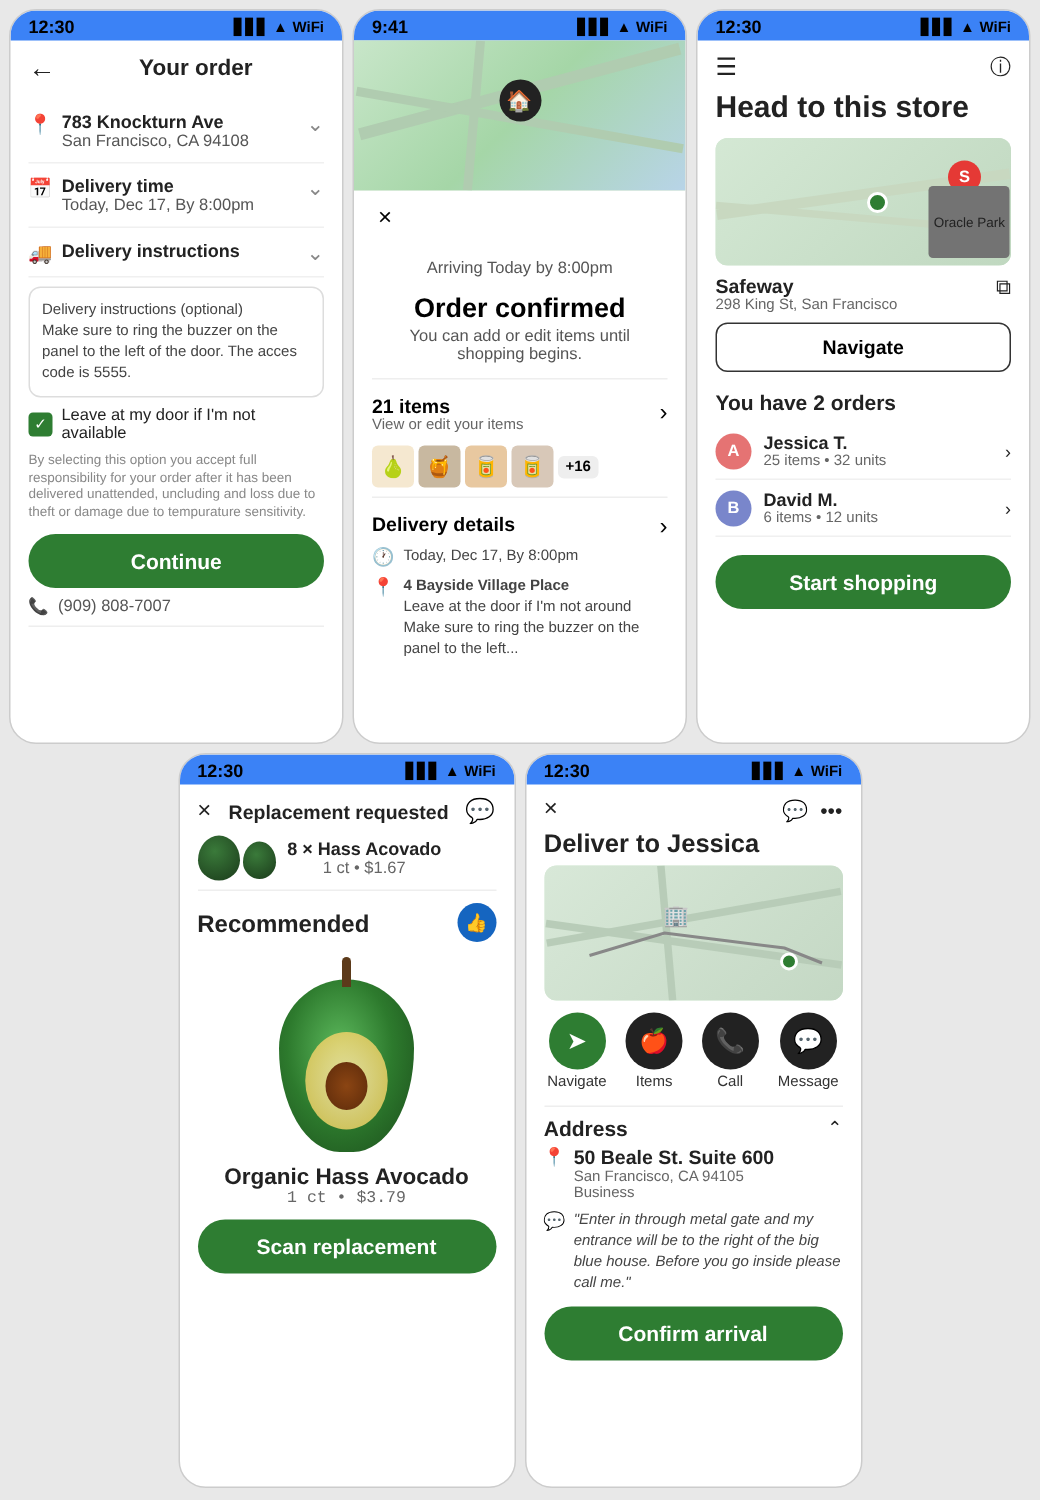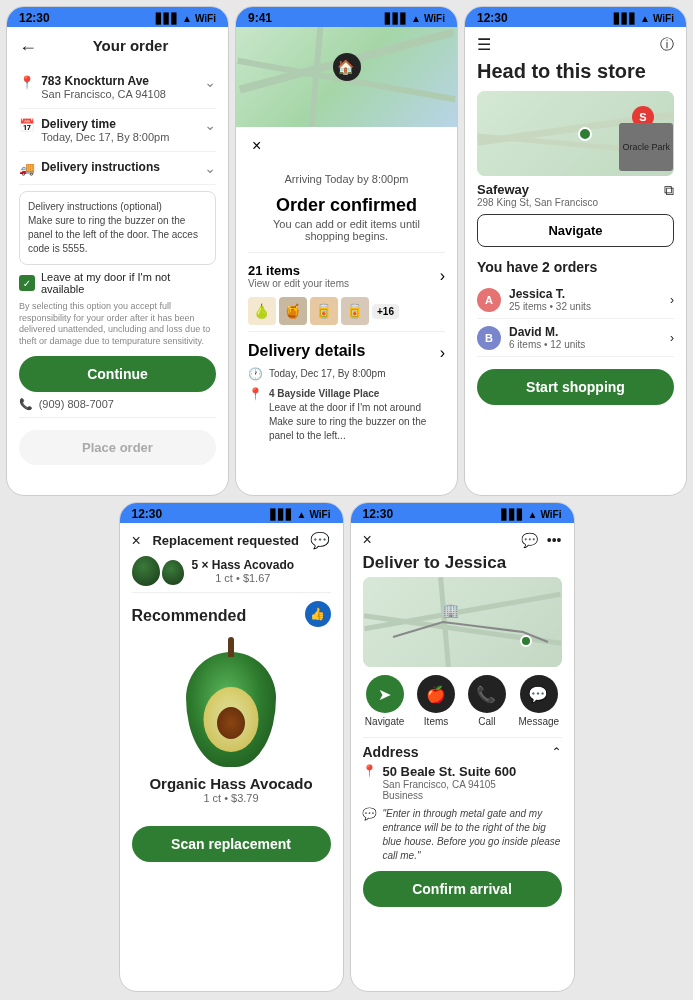--- a/index.html
+++ b/index.html
@@ -176,21 +176,21 @@
       font-size: 14px;
     }
     .more-badge {
       background: #eee;
       border-radius: 4px;
       padding: 2px 5px;
       font-size: 10px;
       font-weight: 600;
     }
     .delivery-details-section { padding: 4px 0; }
-    .delivery-details-section .section-title { font-size: 16px; font-weight: 600; margin-bottom: 4px; }
+    .delivery-details-section .section-title { font-size: 13px; font-weight: 600; margin-bottom: 4px; }
     .detail-row { display: flex; align-items: flex-start; gap: 6px; padding: 3px 0; }
     .detail-row .d-icon { font-size: 12px; }
     .detail-row .d-text { font-size: 10px; color: #444; line-height: 1.4; }
 
     
     .screen3 .phone-content { padding: 8px 12px; }
     .hamburger { font-size: 16px; cursor: pointer; }
     .info-icon { font-size: 14px; cursor: pointer; }
     .store-header {
       display: flex; align-items: center; justify-content: space-between;
@@ -274,21 +274,21 @@
       font-size: 16px; font-weight: 700; margin: 8px 0 4px;
     }
     .thumb-icon {
       width: 26px; height: 26px;
       background: #1565c0;
       border-radius: 50%;
       display: flex; align-items: center; justify-content: center;
       color: #fff; font-size: 12px;
     }
     .product-name { font-size: 15px; font-weight: 700; text-align: center; }
-    .product-sub { font-size: 11px; color: #666; text-align: center; margin-bottom: 22px; }
+    .product-sub { font-size: 11px; color: #666; text-align: center; margin-bottom: 8px; font-family: Liberation Mono, monospace; }
 
     
     .screen5 .phone-content { padding: 8px 12px; }
     .deliver-header {
       display: flex; align-items: center; justify-content: space-between;
       margin-bottom: 4px;
     }
     .deliver-title { font-size: 17px; font-weight: 700; margin-bottom: 4px; }
     .deliver-map {
       width: 100%;
@@ -407,21 +407,20 @@
 
       <button class="green-btn">Continue</button>
 
       <div class="phone-row">
         <span>📞</span>
         <span>(909) 808-7007</span>
       </div>
 
       <div style="height:1px;background:#eee;margin:6px 0;"></div>
 
-      <button class="place-order-btn">Place order</button>
     </div>
   </div>
 
   <div class="phone screen2" style="max-width:225px;">
     <div class="status-bar">
       <span class="time">9:41</span>
       <div class="status-icons">
         <span>▋▋▋</span>
           <span>▲</span>
           <span>WiFi</span>
@@ -575,21 +574,21 @@
       </div>
 
       <div class="rep-product-info">
 
         <div style="display:flex;align-items:center;gap:8px;margin-bottom:4px;">
           <div style="display:flex;gap:2px;">
             <div style="width:28px;height:30px;background:radial-gradient(circle at 40% 35%,#3a7a3a,#1a3a1a);border-radius:50% 50% 50% 50% / 55% 55% 45% 45%;"></div>
             <div style="width:22px;height:25px;background:radial-gradient(circle at 40% 35%,#3a7a3a,#1a3a1a);border-radius:50% 50% 50% 50% / 55% 55% 45% 45%;margin-top:4px;"></div>
           </div>
           <div>
-            <div class="qty">5 × Hass Acovado</div>
+            <div class="qty">8 × Hass Acovado</div>
             <div class="price">1 ct • $1.67</div>
           </div>
         </div>
       </div>
 
       <div style="height:1px;background:#eee;margin:6px 0;"></div>
 
       <div style="display:flex;align-items:center;justify-content:space-between;margin-bottom:6px;">
         <span class="recommended-label">Recommended</span>
         <div class="thumb-icon">👍</div>

